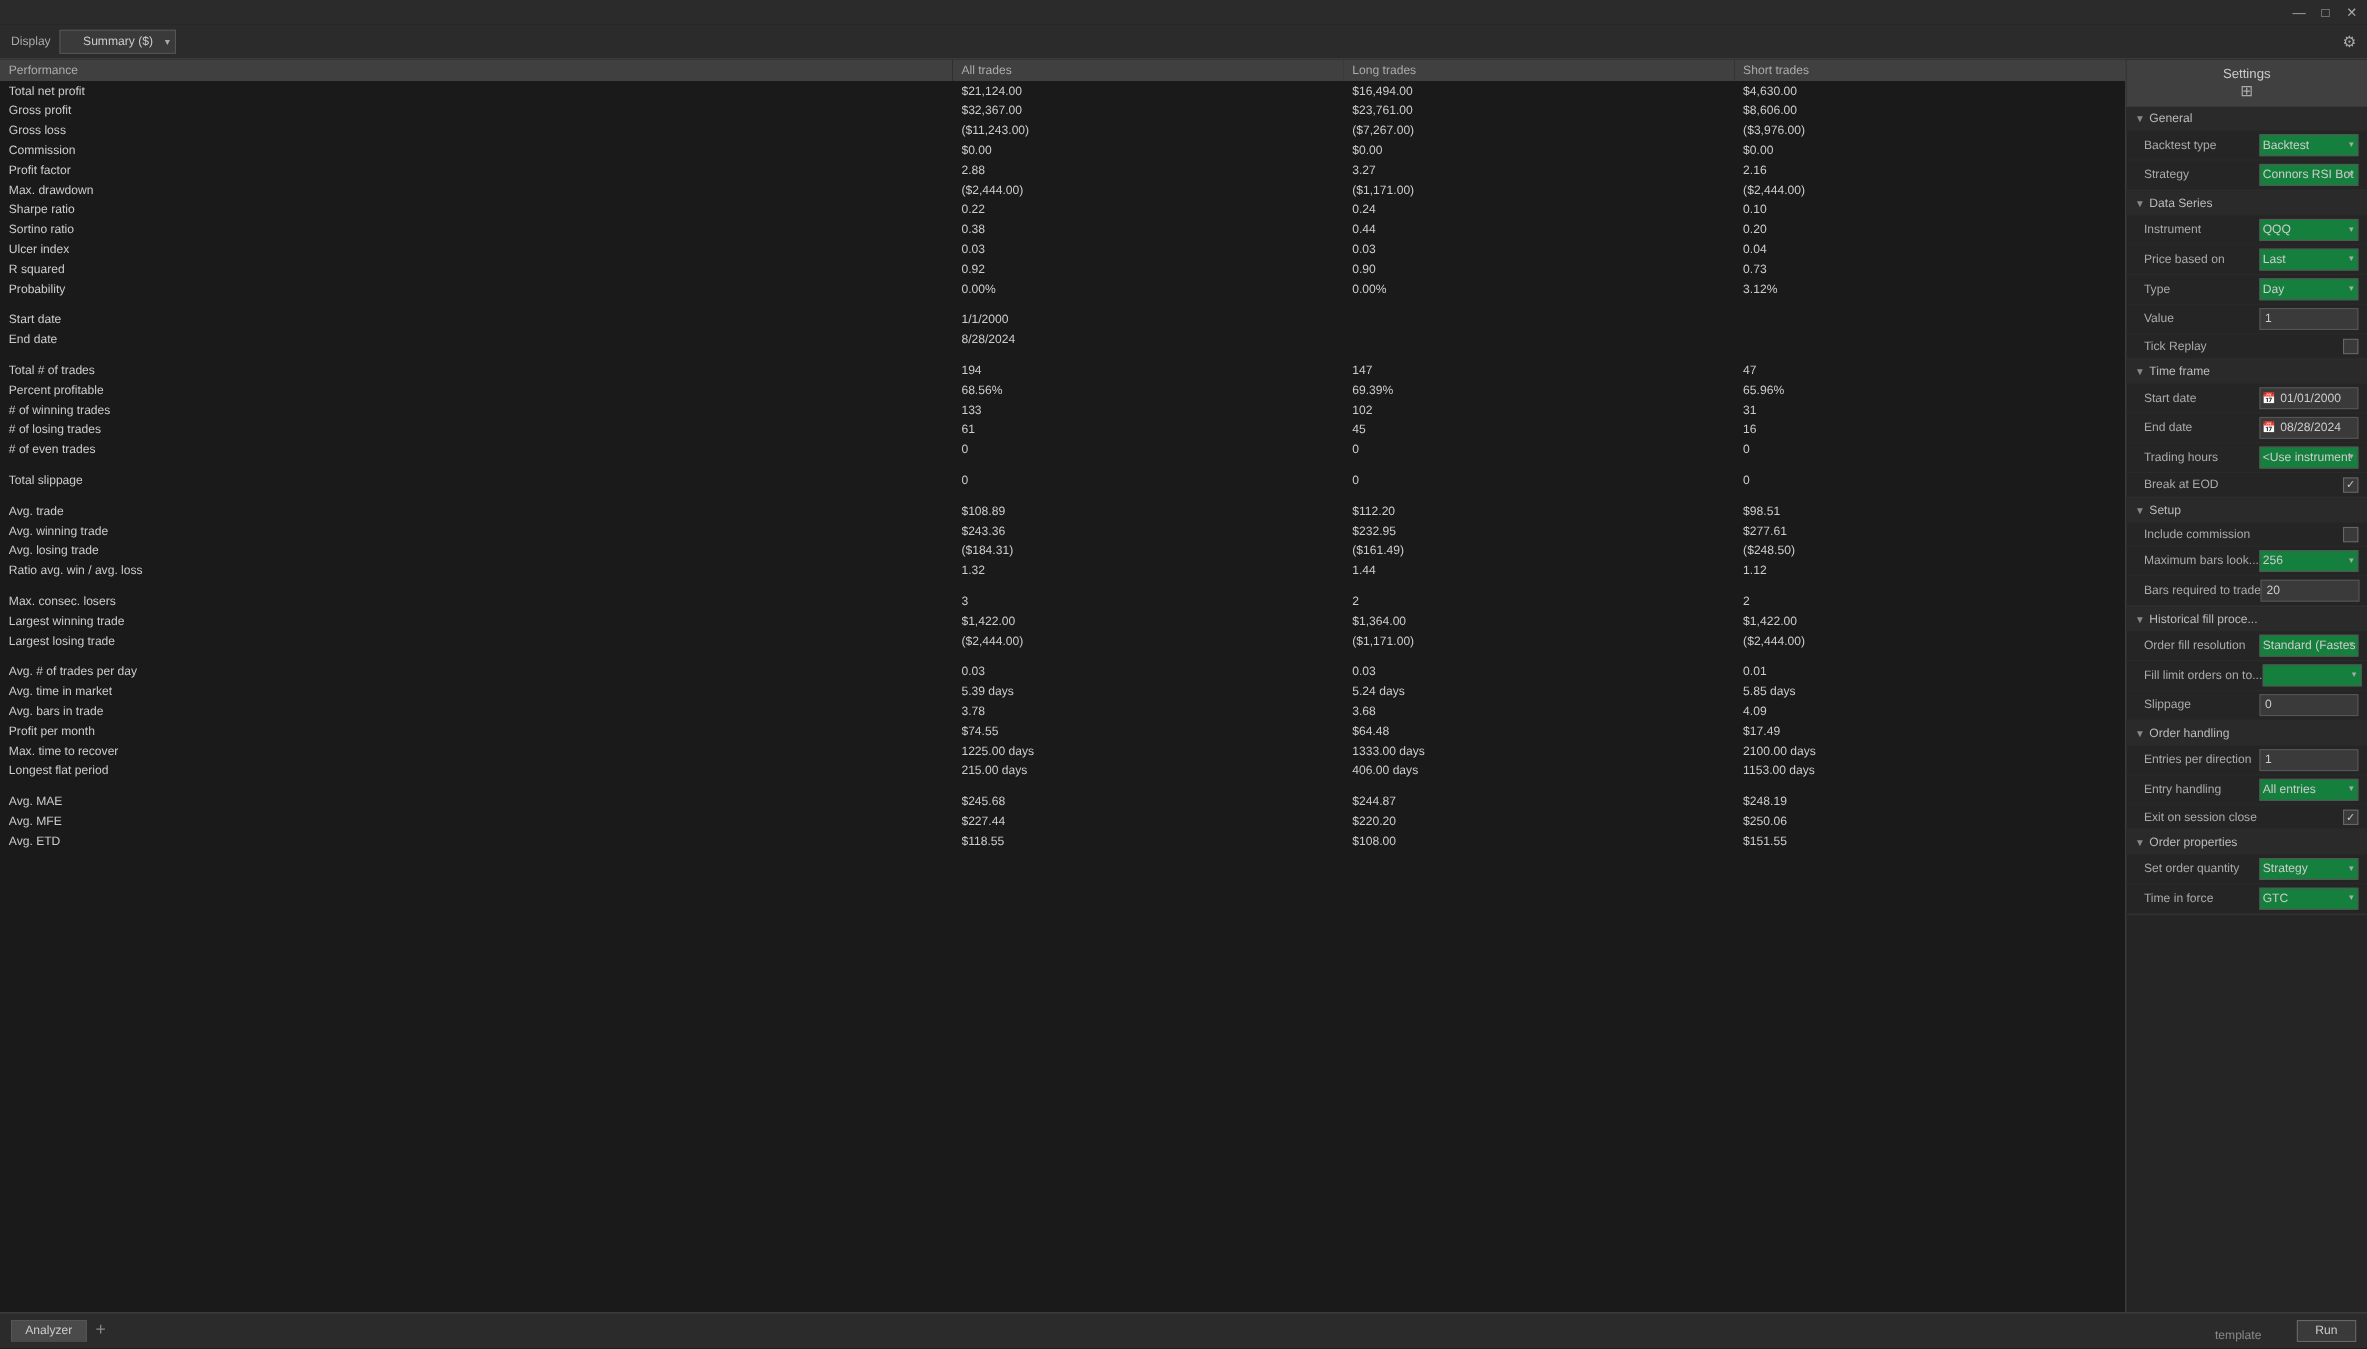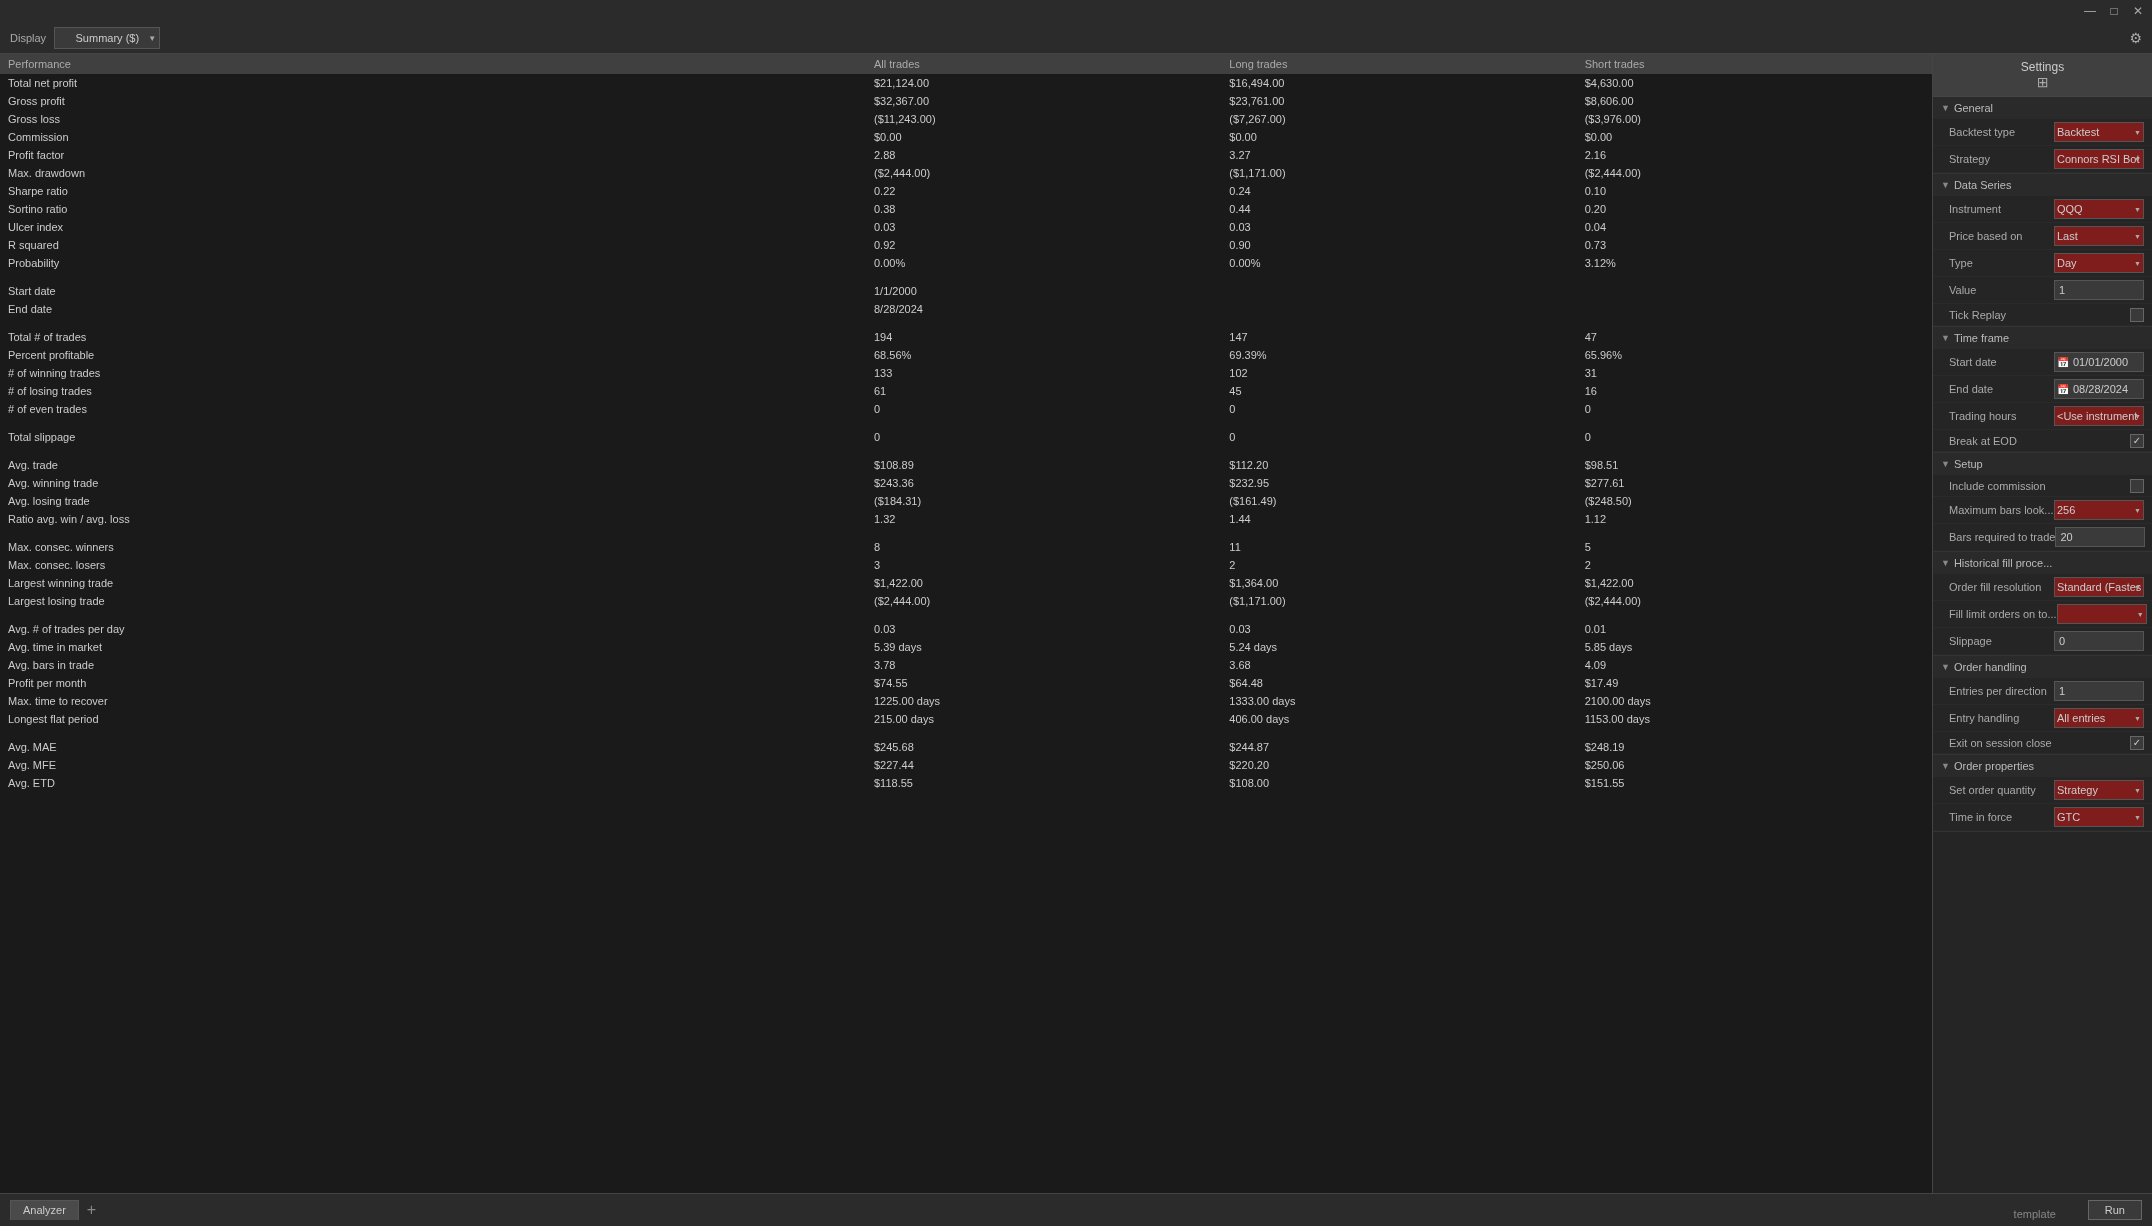--- a/index.html
+++ b/index.html
@@ -169,21 +169,21 @@
       background: #3a3a3a;
       border: 1px solid #555;
       color: #ccc;
       font-size: 11px;
       padding: 1px 4px;
       height: 20px;
       width: 90px;
       text-align: left;
     }
     .settings-select {
-      background: #7f1d1d;
+      background: #15803d;
       border: 1px solid #555;
       color: #ccc;
       font-size: 11px;
       padding: 1px 2px;
       height: 20px;
       width: 90px;
       appearance: none;
     }
     .settings-select-wrapper {
       position: relative;
@@ -468,26 +468,20 @@
           <tr>
       <td class="row-label">Ratio avg. win / avg. loss</td>
       <td class="">1.32</td>
       <td class="">1.44</td>
       <td class="">1.12</td>
     </tr>
           <tr class="section-spacer">
             <td colspan="4"></td>
           </tr>
           <tr>
-      <td class="row-label">Max. consec. winners</td>
-      <td class="">8</td>
-      <td class="">11</td>
-      <td class="">5</td>
-    </tr>
-          <tr>
       <td class="row-label">Max. consec. losers</td>
       <td class="">3</td>
       <td class="">2</td>
       <td class="">2</td>
     </tr>
           <tr>
       <td class="row-label">Largest winning trade</td>
       <td class="">$1,422.00</td>
       <td class="">$1,364.00</td>
       <td class="">$1,422.00</td>

